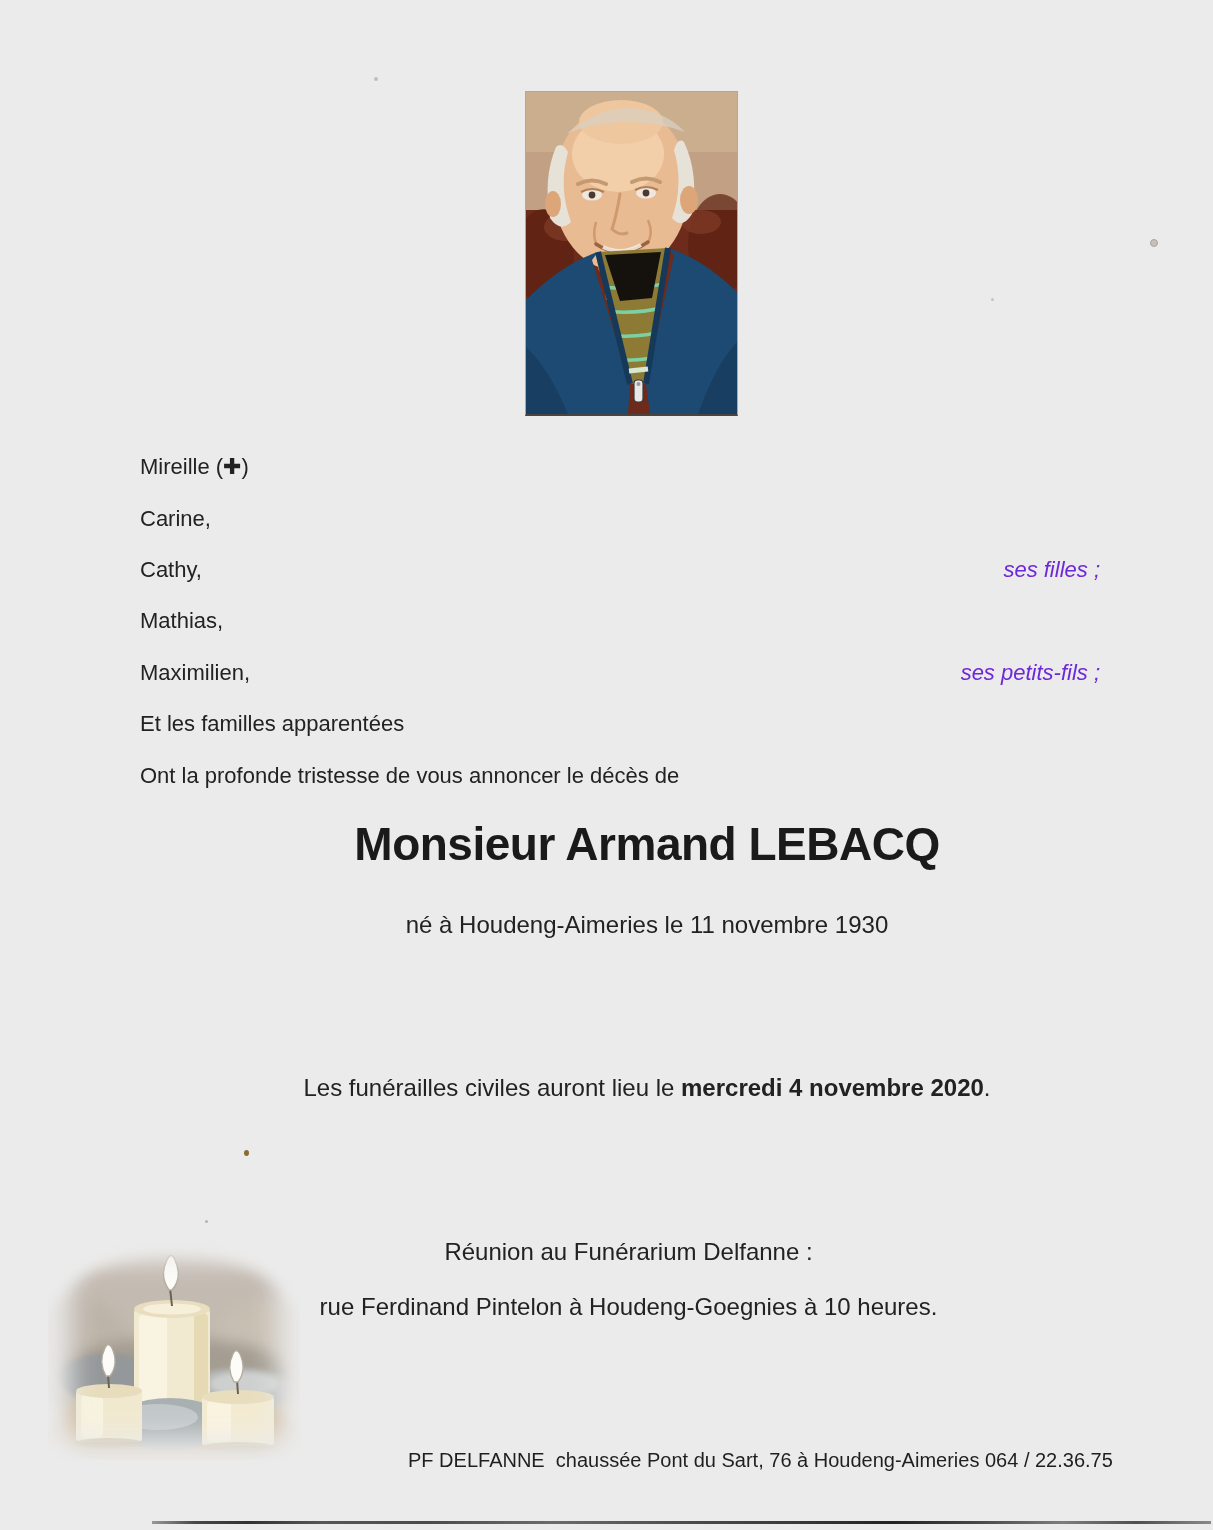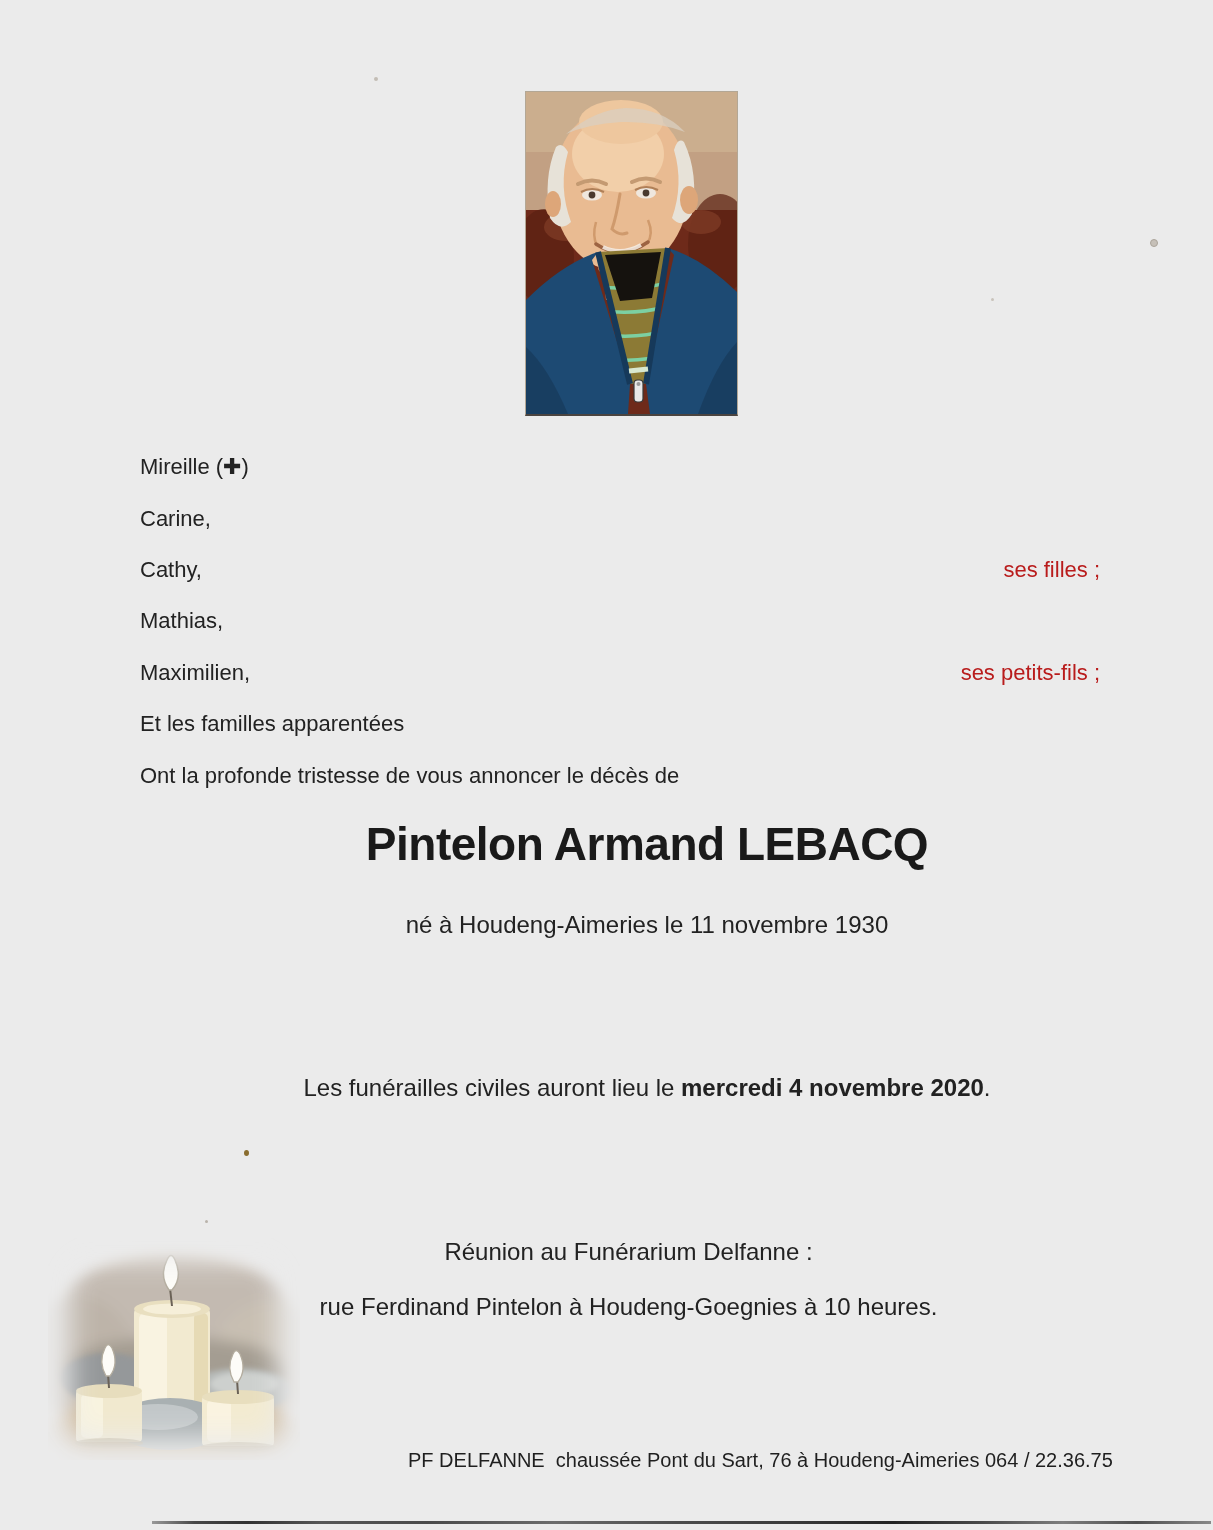--- a/index.html
+++ b/index.html
@@ -18,21 +18,21 @@
     border:1px solid #b3a795;border-bottom:2px solid #4a4440;
     box-sizing:content-box;
   }
   .portrait svg{display:block;}
   
   .family-row{
     position:absolute;left:140px;width:960px;
     display:flex;justify-content:space-between;align-items:baseline;
     font-size:22px;line-height:28px;color:#222;
   }
-  .family-row .relation{font-size:22px;color:#b91c1c;}
+  .family-row .relation{font-size:22px;color:#6d28d9;font-style:italic;}
   .line{
     position:absolute;left:0;right:0;padding-left:81px;
     text-align:center;color:#222;
   }
   .intro-line{position:absolute;left:140px;font-size:22px;line-height:28px;color:#222;text-align:center;}
   .deceased-name{font-size:46px;line-height:52px;font-weight:700;letter-spacing:-0.5px;color:#1a1a1a;}
   .date-line{font-size:24px;line-height:30px;}
   .ceremony-line{font-size:24px;line-height:30px;}
   .ceremony-line b{font-weight:700;}
   .reunion-line{font-size:24px;line-height:30px;padding-left:44px;}
@@ -159,21 +159,21 @@
     <span>Maximilien,</span>
     <span class="relation">ses petits-fils ;</span>
   </div>
   <div class="family-row" style="top:710px">
     <span>Et les familles apparentées</span>
     <span class="relation"></span>
   </div>
 
   <div class="intro-line" style="top:762px">Ont la profonde tristesse de vous annoncer le décès de</div>
 
-  <div class="line deceased-name" style="top:818px">Pintelon Armand LEBACQ</div>
+  <div class="line deceased-name" style="top:818px">Monsieur Armand LEBACQ</div>
 
   <div class="line date-line" style="top:910px">né à Houdeng-Aimeries le 11 novembre 1930</div>
 
   <div class="line ceremony-line" style="top:1073px"><span>Les funérailles civiles auront lieu le </span><b>mercredi 4 novembre 2020</b><span>.</span></div>
 
   <div class="candles">
     <svg width="252" height="222" viewBox="0 0 252 222">
       <defs>
         <filter id="soft" x="-30%" y="-30%" width="160%" height="160%">
           <feGaussianBlur stdDeviation="7"></feGaussianBlur>

